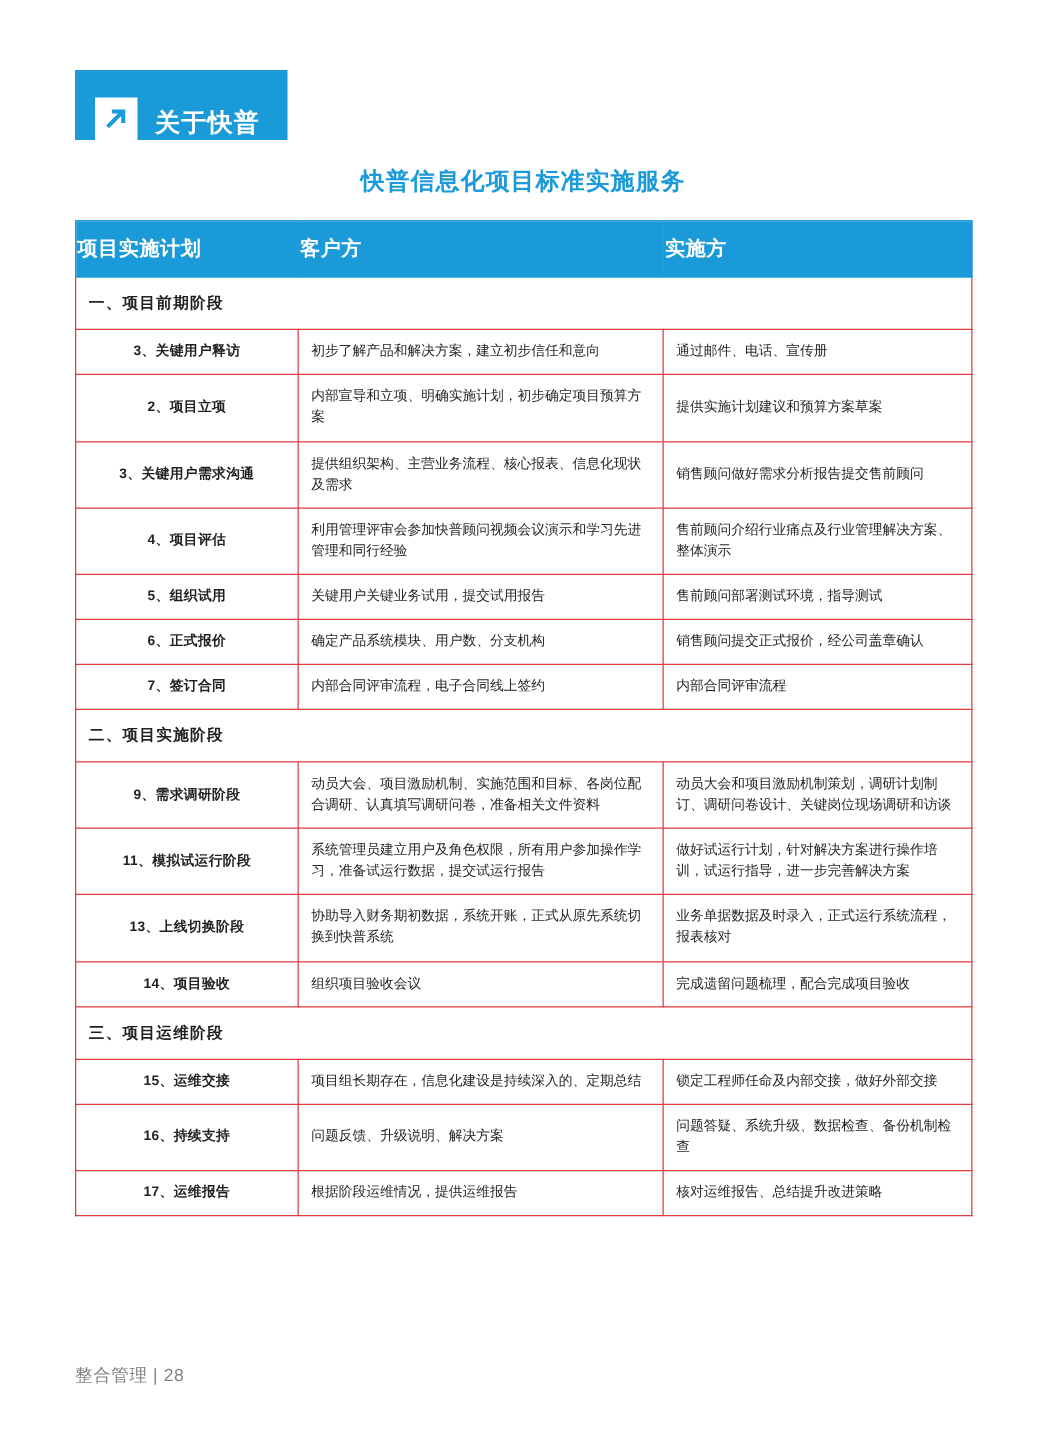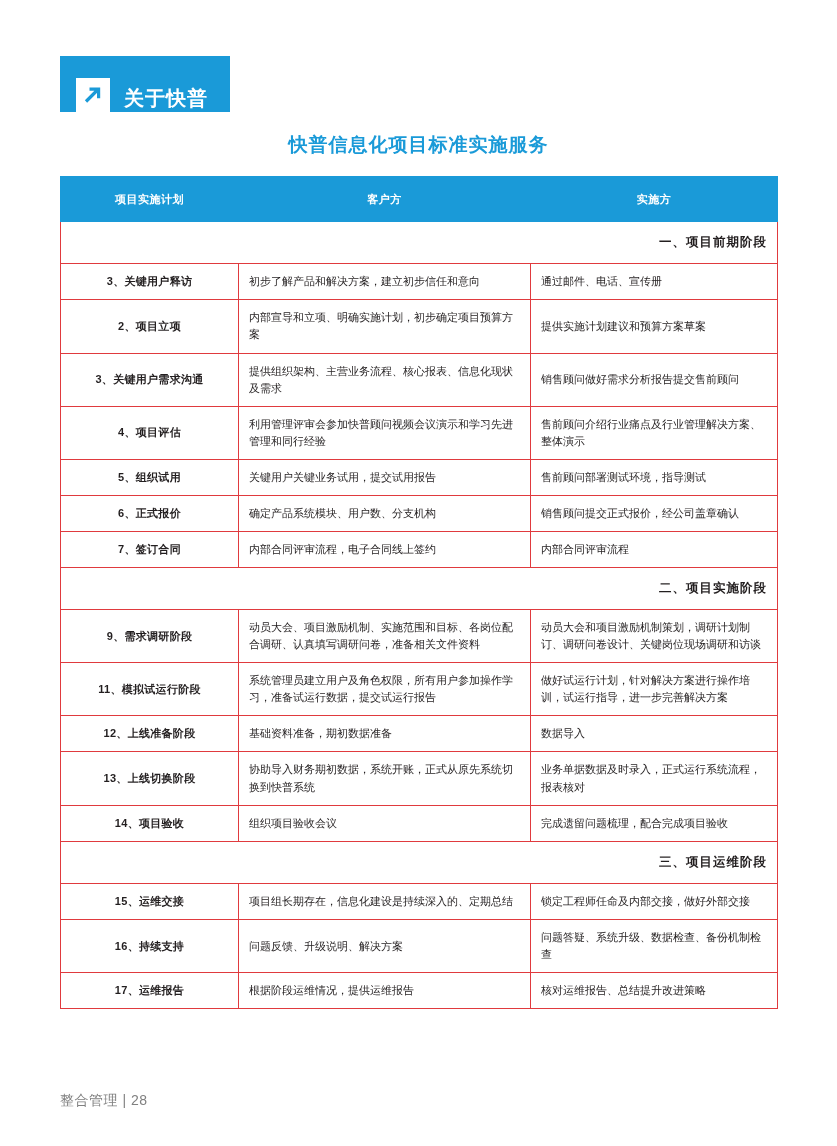--- a/index.html
+++ b/index.html
@@ -78,42 +78,42 @@
     width: 100%;
     table-layout: fixed;
   }
   table.main col.c1 { width: 178px; }
   table.main col.c2 { width: 292px; }
   table.main col.c3 { width: 247px; }
 
   table.main th {
     background: #1a9ad8;
     color: #ffffff;
-    font-size: 11px;
+    font-size: 16px;
     font-weight: bold;
     height: 42px;
-    text-align: center;
+    text-align: left;
     border: 1px solid #1a9ad8;
     letter-spacing: 0.5px;
   }
   table.main td {
     border: 1px solid #e03a3e;
     font-size: 11px;
     line-height: 1.55;
     padding: 9px 10px;
     vertical-align: middle;
     color: #231f20;
   }
   td.label {
     text-align: center;
     font-weight: bold;
     letter-spacing: 0.3px;
   }
   tr.section td {
-    text-align: right;
+    text-align: left;
     font-weight: bold;
     font-size: 12.5px;
     letter-spacing: 1px;
     padding: 11px 10px;
   }
 
   
   .footer {
     position: absolute;
     left: 60px;
@@ -201,25 +201,20 @@
           <td class="label">9、需求调研阶段</td>
           <td>动员大会、项目激励机制、实施范围和目标、各岗位配合调研、认真填写调研问卷，准备相关文件资料</td>
           <td>动员大会和项目激励机制策划，调研计划制订、调研问卷设计、关键岗位现场调研和访谈</td>
         </tr>
         <tr>
           <td class="label">11、模拟试运行阶段</td>
           <td>系统管理员建立用户及角色权限，所有用户参加操作学习，准备试运行数据，提交试运行报告</td>
           <td>做好试运行计划，针对解决方案进行操作培训，试运行指导，进一步完善解决方案</td>
         </tr>
         <tr>
-          <td class="label">12、上线准备阶段</td>
-          <td>基础资料准备，期初数据准备</td>
-          <td>数据导入</td>
-        </tr>
-        <tr>
           <td class="label">13、上线切换阶段</td>
           <td>协助导入财务期初数据，系统开账，正式从原先系统切换到快普系统</td>
           <td>业务单据数据及时录入，正式运行系统流程，报表核对</td>
         </tr>
         <tr>
           <td class="label">14、项目验收</td>
           <td>组织项目验收会议</td>
           <td>完成遗留问题梳理，配合完成项目验收</td>
         </tr>
 

